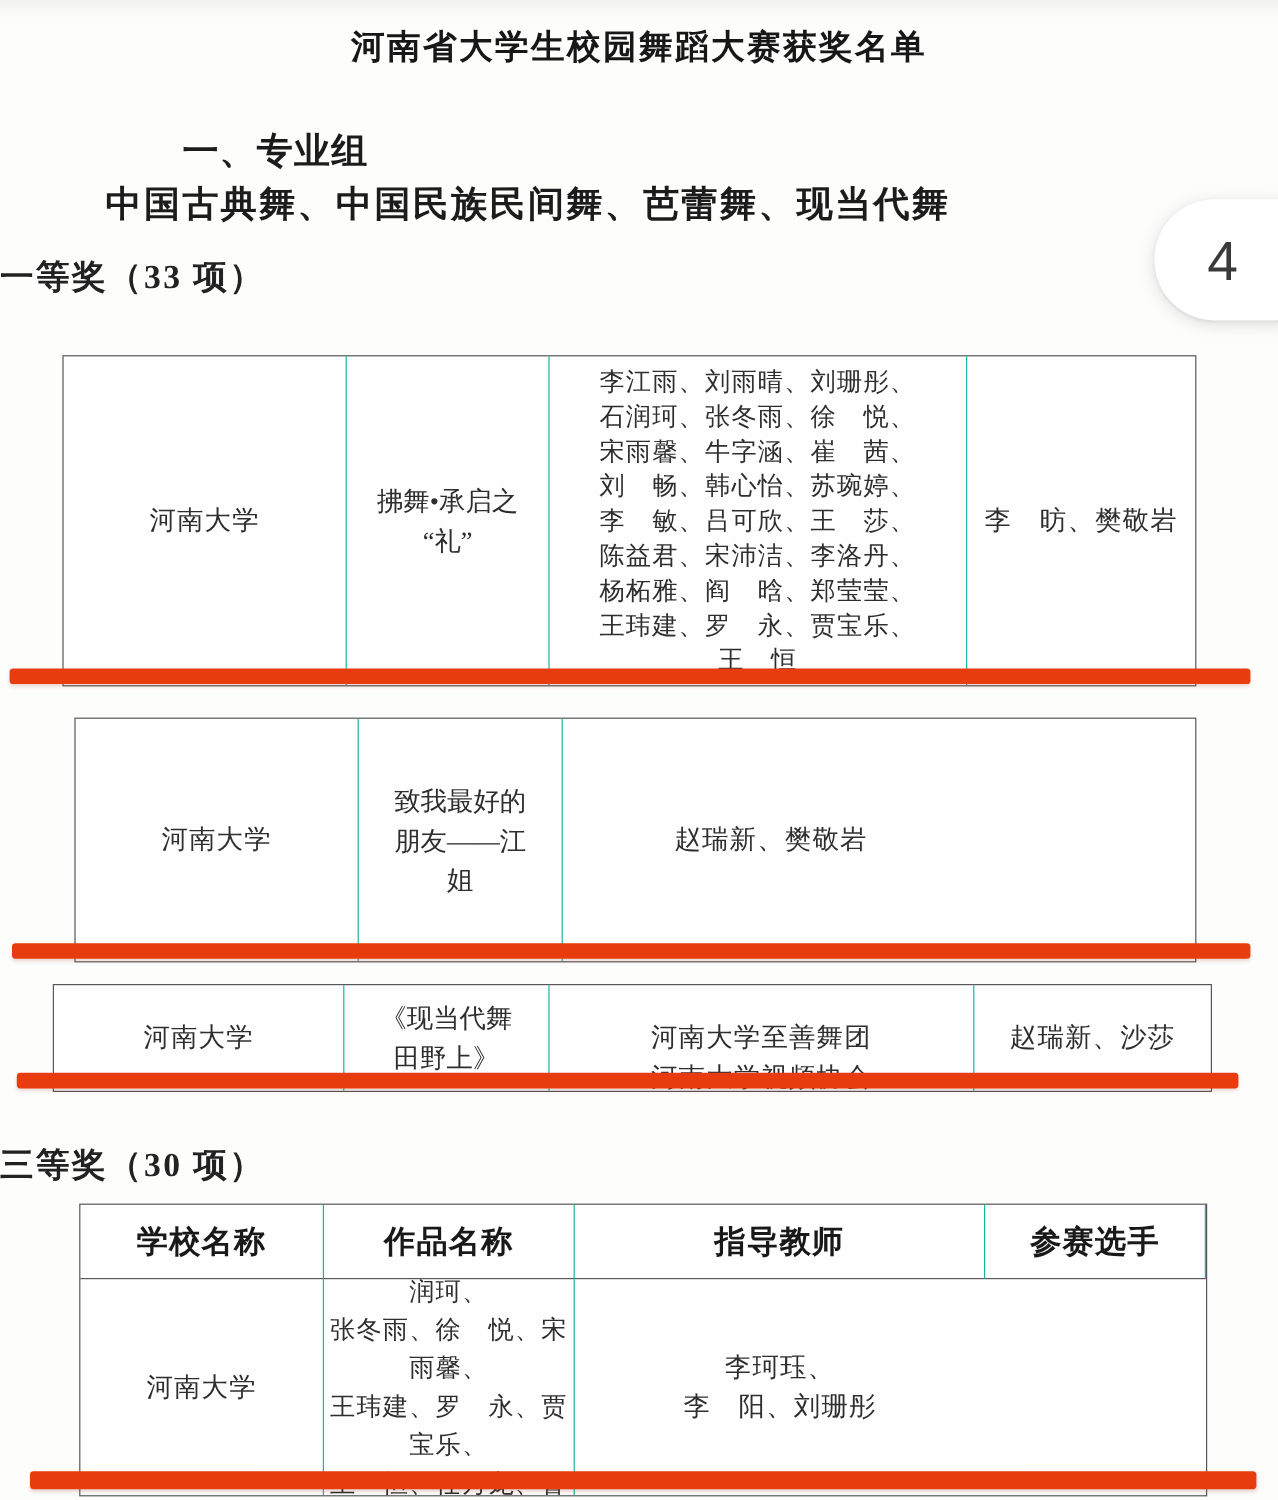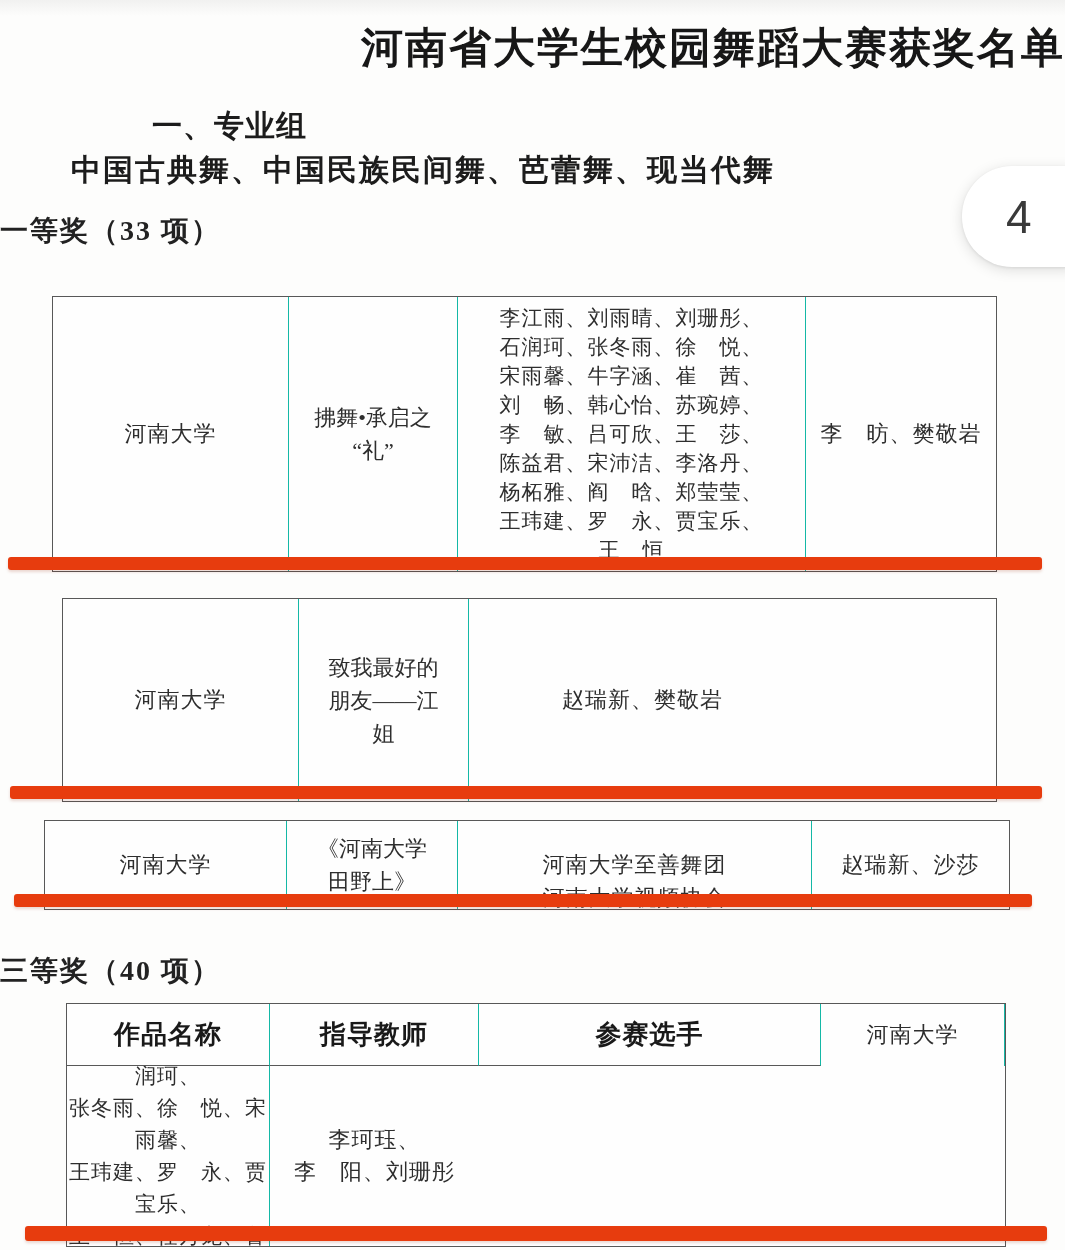--- a/index.html
+++ b/index.html
@@ -8,30 +8,30 @@
     font-family:"Liberation Serif","DejaVu Serif",serif;
     background:#f6f6f5;
   }
   .page{
     position:absolute;inset:0;
     background:linear-gradient(180deg,#f1f1f0 0,#fdfdfc 16px,#fdfdfc 100%);
   }
   
   .doc-title{
     position:absolute;top:20px;left:0;width:100%;
-    text-align:right;font-size:42px;font-weight:900;color:#171717;
+    text-align:center;font-size:28px;font-weight:900;color:#171717;
     letter-spacing:2px;font-family:"Liberation Serif","DejaVu Serif",serif;
   }
   .sec-label{
     position:absolute;top:106px;left:152px;
     font-size:30px;font-weight:700;color:#1c1c1c;
     font-family:Liberation Mono, monospace;letter-spacing:1px;
   }
   .sec-cats{
-    position:absolute;top:150px;left:71px;
+    position:absolute;top:150px;left:88px;
     font-size:30px;font-weight:700;color:#1c1c1c;
     font-family:Liberation Sans, sans-serif;letter-spacing:2px;
   }
   .prize-heading{
     position:absolute;left:0;width:100%;text-align:left;
     font-size:28px;color:#222;font-weight:600;letter-spacing:2px;
   }
   #first-prize-heading{top:212px;}
   #third-prize-heading{top:952px;}
   
@@ -130,36 +130,39 @@
         <span class="ml teach">赵瑞新、樊敬岩</span>
       </div>
   </div>
   <div class="redline" id="redline2"></div>
 
   <div class="tbl" id="table3">
     <div class="cell">
         <span class="ml school">河南大学</span>
       </div>
     <div class="cell">
-        <span class="ml work">《河南大学
+        <span class="ml work">《现当代舞
 田野上》</span>
       </div>
     <div class="cell">
         <span class="ml plist">河南大学至善舞团
 河南大学视频协会</span>
       </div>
     <div class="cell">
         <span class="ml teach">赵瑞新、沙莎</span>
       </div>
   </div>
   <div class="redline" id="redline3"></div>
 
-  <div class="prize-heading" id="third-prize-heading">三等奖（40 项）</div>
+  <div class="prize-heading" id="third-prize-heading">三等奖（30 项）</div>
 
   <div class="tbl" id="table4">
+    <div class="cell hcell">
+        <span>学校名称</span>
+      </div>
     <div class="cell hcell">
         <span>作品名称</span>
       </div>
     <div class="cell hcell">
         <span>指导教师</span>
       </div>
     <div class="cell hcell">
         <span>参赛选手</span>
       </div>
     <div class="cell">

